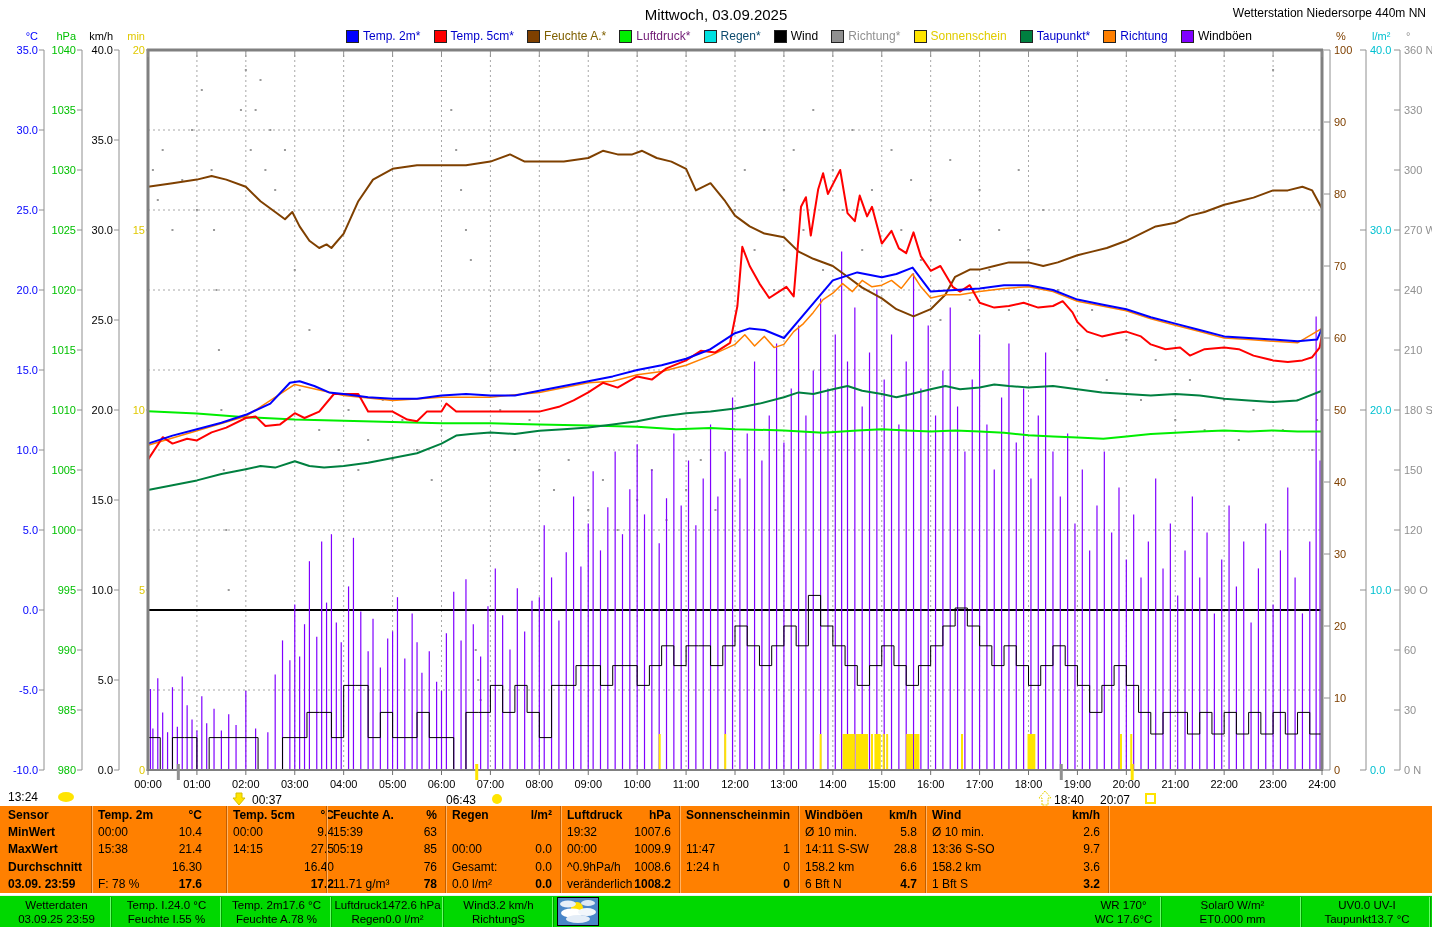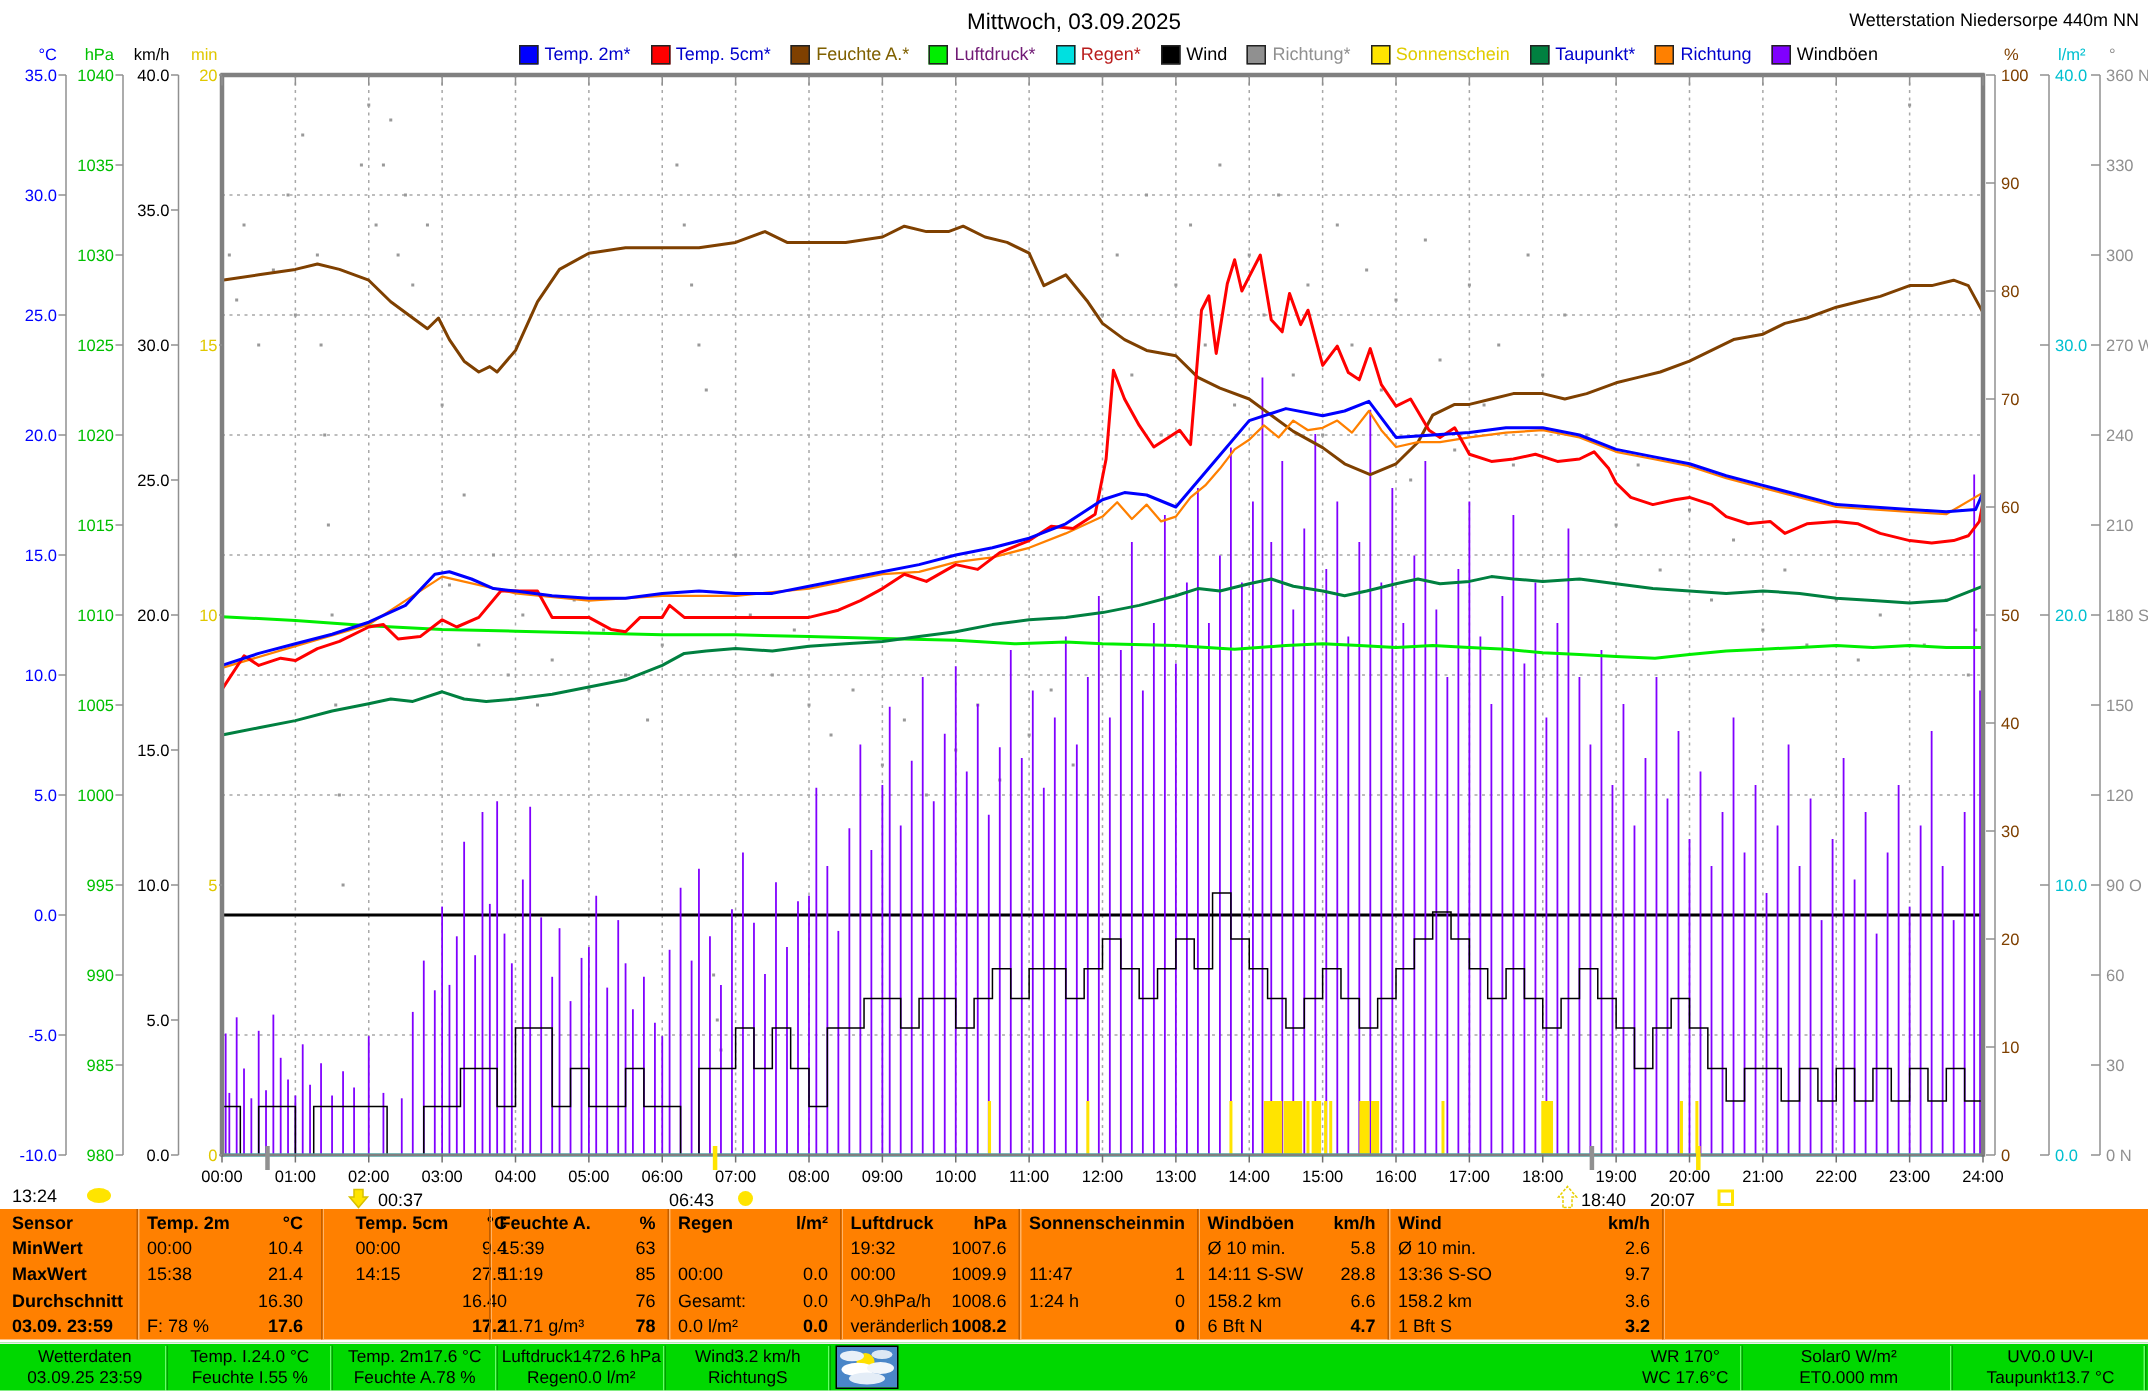--- a/index.html
+++ b/index.html
@@ -47,21 +47,21 @@
       <span class="legend-item">
         <span class="swatch" style="background: rgb(127, 64, 0);"></span>
         <span style="color: rgb(127, 96, 0);">Feuchte A.*</span>
       </span>
       <span class="legend-item">
         <span class="swatch" style="background: rgb(0, 238, 0);"></span>
         <span style="color: #701a75;">Luftdruck*</span>
       </span>
       <span class="legend-item">
         <span class="swatch" style="background: rgb(0, 224, 224);"></span>
-        <span style="color: #b91c1c;">Regen*</span>
+        <span style="color: #0c4a6e;">Regen*</span>
       </span>
       <span class="legend-item">
         <span class="swatch" style="background: rgb(0, 0, 0);"></span>
         <span style="color: rgb(0, 0, 0);">Wind</span>
       </span>
       <span class="legend-item">
         <span class="swatch" style="background: rgb(144, 144, 144);"></span>
         <span style="color: rgb(144, 144, 144);">Richtung*</span>
       </span>
       <span class="legend-item">
@@ -698,21 +698,21 @@
         </div>
         <div class="trow">
           <span></span>
           <span>16.30</span>
         </div>
         <div class="trow">
           <span>F: 78 %</span>
           <span class="b">17.6</span>
         </div>
       </div>
-      <div class="tcol sep" style="left: 214px; width: 113px; padding-left: 16px;">
+      <div class="tcol sep" style="left: 226px; width: 113px;">
         <div class="trow">
           <span class="b">Temp. 5cm</span>
           <span class="b">°C</span>
         </div>
         <div class="trow">
           <span>00:00</span>
           <span>9.4</span>
         </div>
         <div class="trow">
           <span>14:15</span>
@@ -730,21 +730,21 @@
       <div class="tcol sep" style="left: 326px; width: 116px;">
         <div class="trow">
           <span class="b">Feuchte A.</span>
           <span class="b">%</span>
         </div>
         <div class="trow">
           <span>15:39</span>
           <span>63</span>
         </div>
         <div class="trow">
-          <span>11:19</span>
+          <span>05:19</span>
           <span>85</span>
         </div>
         <div class="trow">
           <span></span>
           <span>76</span>
         </div>
         <div class="trow">
           <span>11.71 g/m³</span>
           <span class="b">78</span>
         </div>

